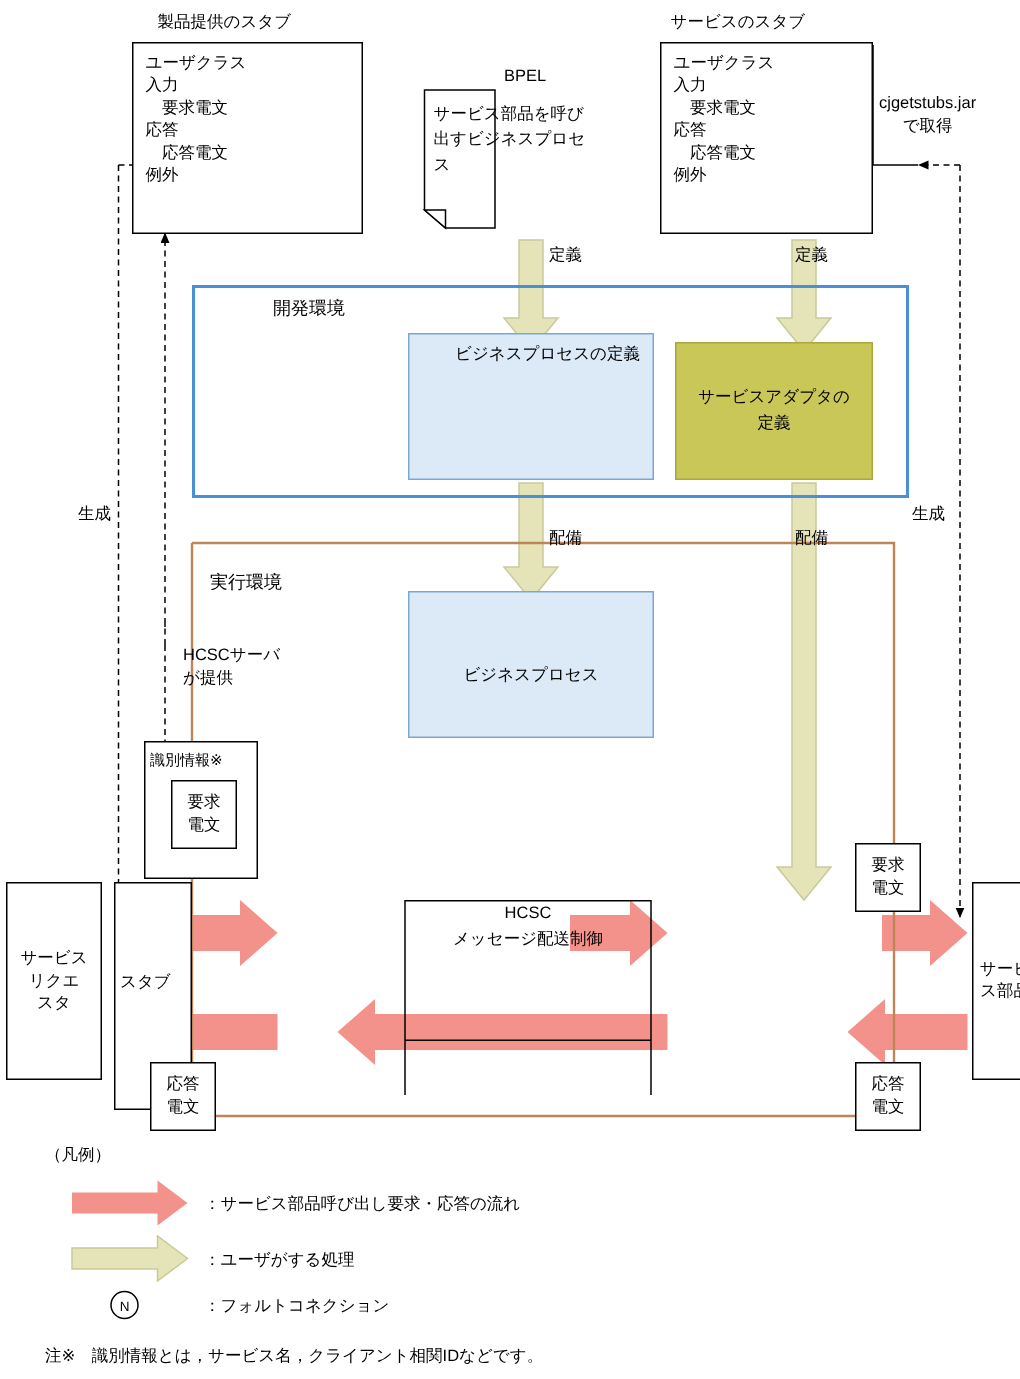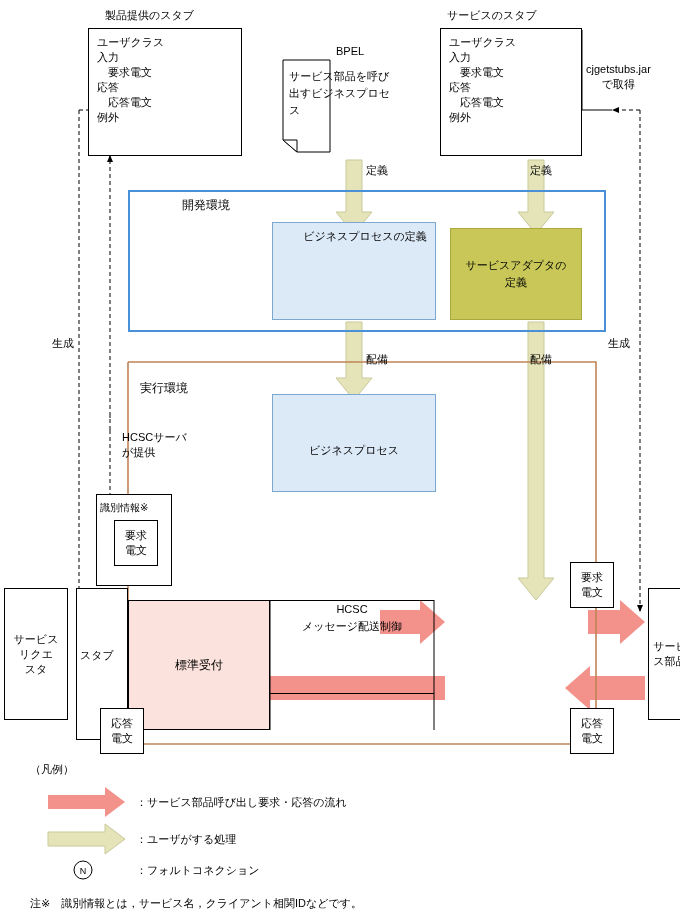--- a/index.html
+++ b/index.html
@@ -188,23 +188,20 @@
 
   <div class="box" style="left:4px;top:588px;width:64px;height:132px;display:flex;align-items:center;justify-content:center;text-align:center;">
     <span style="font-size:11px;line-height:15px;white-space:pre;">サービス
 リクエ
 スタ</span>
   </div>
 
   <div class="box" style="left:76px;top:588px;width:52px;height:152px;"></div>
   <div class="t" style="left:80px;top:648px;">スタブ</div>
 
-  <div class="pinkbox" style="left:128px;top:600px;width:142px;height:130px;display:flex;align-items:center;justify-content:center;">
-    <span style="font-size:12px;">標準受付</span>
-  </div>
 
   <div class="box" style="left:270px;top:600px;width:164px;height:94px;display:flex;align-items:flex-start;justify-content:center;text-align:center;background:transparent;border-left:none;border-right:none;">
     <span style="font-size:11px;line-height:17px;white-space:pre;">HCSC
 メッセージ配送制御</span>
   </div>
 
 
   <div class="box" style="left:648px;top:588px;width:44px;height:132px;display:flex;align-items:center;justify-content:center;text-align:center;">
     <span style="font-size:11px;line-height:15px;white-space:pre;">サービ
 ス部品</span>

